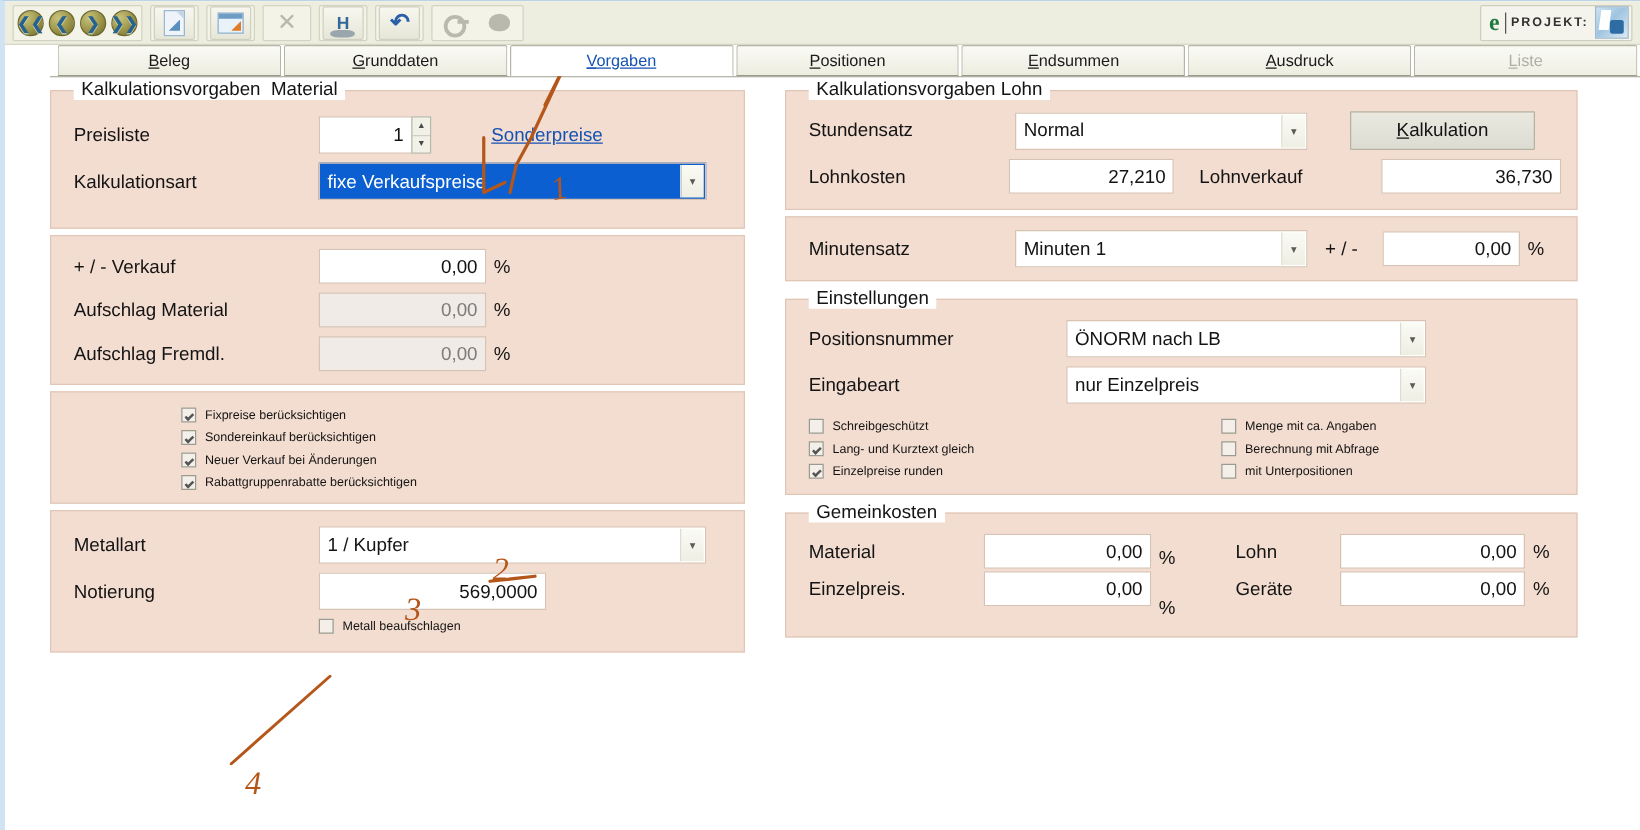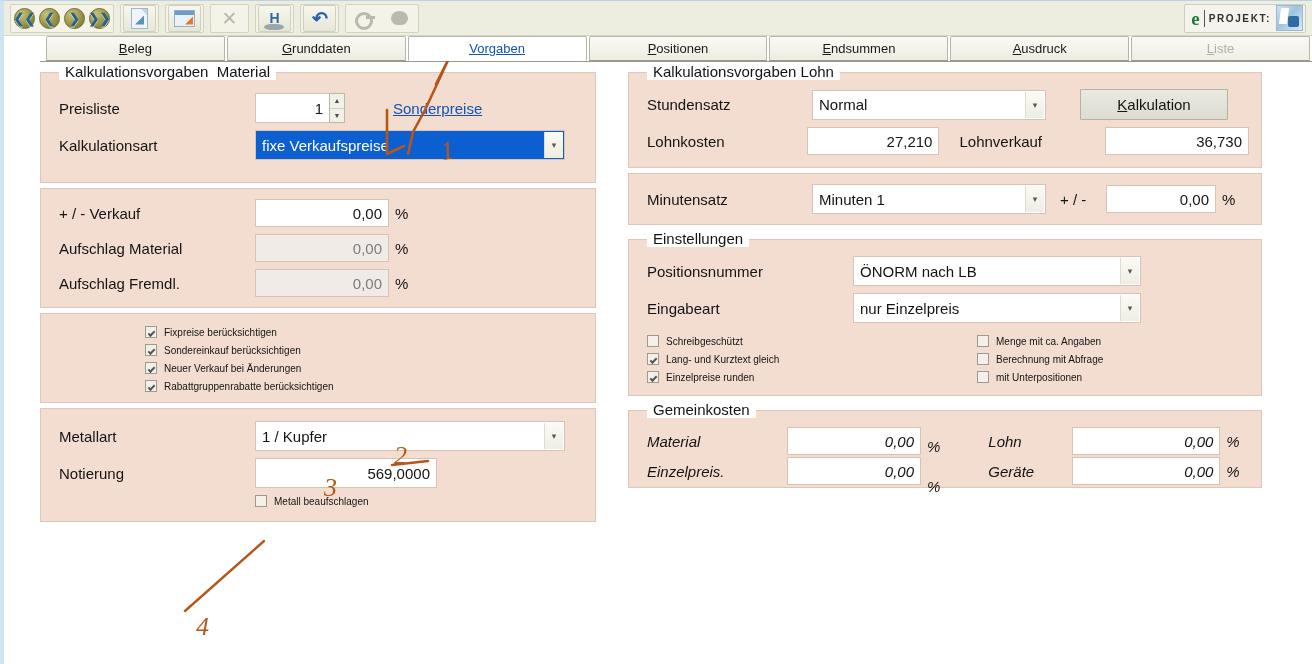--- a/index.html
+++ b/index.html
@@ -532,21 +532,21 @@
                 <span class="cb"></span>
                 <span>mit Unterpositionen</span>
               </div>
             </div>
           </div>
         </div>
       </div>
 
       <div class="group" style="margin-top:14px;">
         <div class="legend">Gemeinkosten</div>
-        <div class="group-body" style="padding-top:16px;padding-bottom:2px;font-style:italic;">
+        <div class="group-body" style="padding-top:16px;padding-bottom:24px;">
           <div class="row" style="margin-bottom:2px;">
             <div class="lbl-cell" style="width:140px">Material</div>
             <div class="tf" style="width:134px">0,00</div>
             <span class="pct" style="align-self:flex-end;">%</span>
             <div class="lbl-cell" style="margin-left:48px;width:84px;">Lohn</div>
             <div class="tf" style="width:148px">0,00</div>
             <span class="pct">%</span>
           </div>
           <div class="row" style="margin-bottom:0;">
             <div class="lbl-cell" style="width:140px">Einzelpreis.</div>

